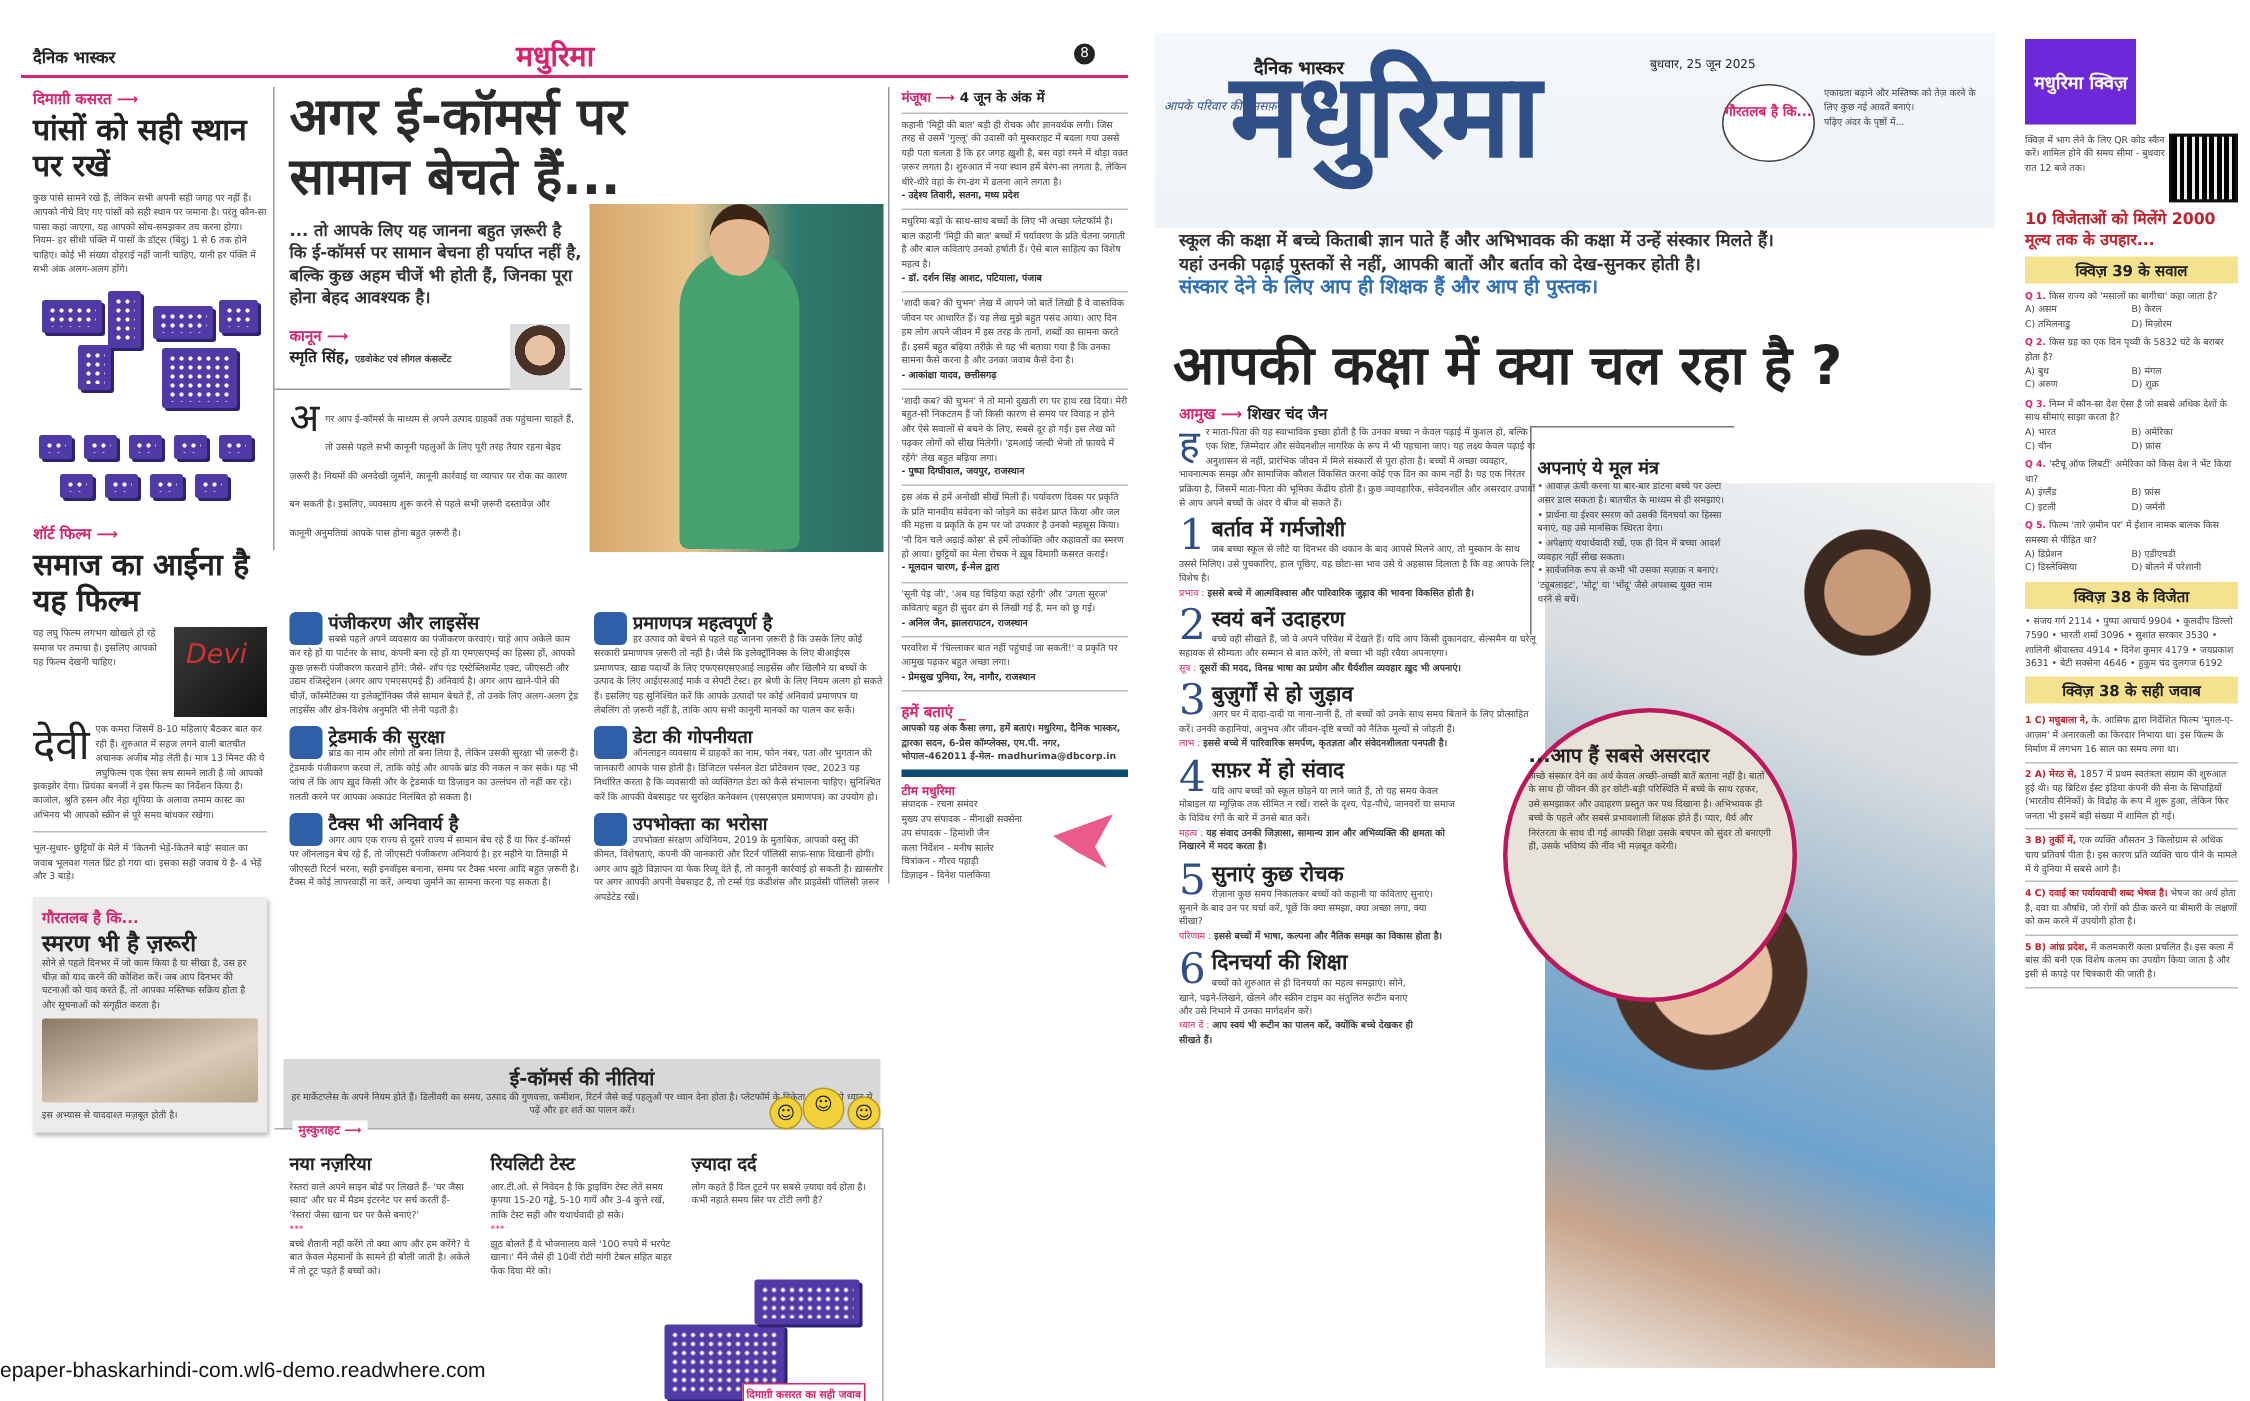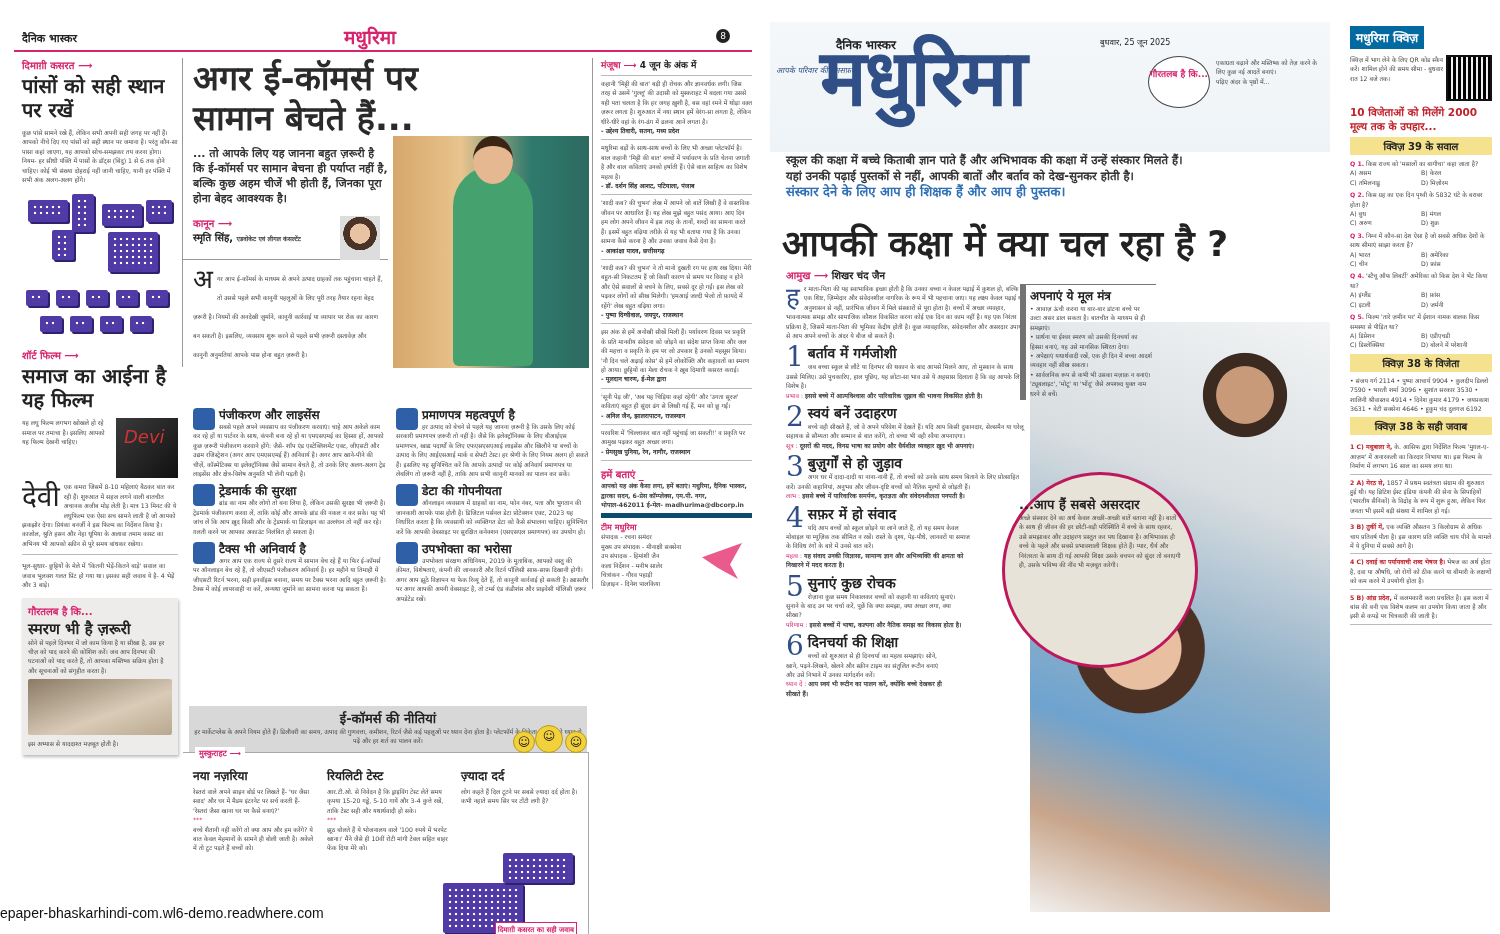--- a/index.html
+++ b/index.html
@@ -67,30 +67,30 @@
 .bubtxt{position:absolute;left:446px;top:36px;width:110px}
 .intro2{position:absolute;left:16px;top:130px;width:520px;font-size:11.5px;line-height:16px;font-weight:bold;color:#333}
 .intro2 .blue{color:#2f6fb5;font-size:13px}
 .rtitle{position:absolute;left:12px;top:196px;font-size:36px;font-weight:bold;color:#222;white-space:nowrap}
 .byline{position:absolute;left:16px;top:246px;font-size:10px;font-weight:bold}
 .rbody{position:absolute;left:16px;top:262px;width:240px}
 .step{margin-top:4px}
 .step .n{font-size:28px;float:left;color:#2f4f86;line-height:26px;margin-right:4px;font-family:"DejaVu Serif",serif}
 .step h3{font-size:14px;font-weight:bold;color:#222;line-height:18px}
 .step .imp{color:#d6246e}
-.mantra{position:absolute;left:250px;top:262px;width:136px;border-left:6px solid #737373;border-top:1px solid #777;padding:2px 4px}
+.mantra{position:absolute;left:250px;top:262px;width:136px;border-left:1px solid #737373;border-top:1px solid #777;padding:18px 4px}
 .mantra h3{font-size:12px;font-weight:bold}
 .circle{position:absolute;left:232px;top:450px;width:196px;height:196px;border-radius:50%;background:#e8e3d9;border:3px solid #be185d;padding:22px 14px}
 .circle h3{font-size:13px;font-weight:bold;line-height:16px}
 .photo{position:absolute;left:260px;top:300px;width:300px;height:590px;background:linear-gradient(200deg,#f2f4f5 0%,#d8dde0 30%,#8fb0c9 55%,#6ea3cf 70%,#c8a58b 85%,#f2f0ee 100%);z-index:0}
 .photo .man{position:absolute;left:160px;top:10px;width:110px;height:140px;border-radius:50% 50% 40% 40%;background:radial-gradient(circle at 50% 45%,#c99a7a 30%,#3b2a20 31%,#3b2a20 44%,transparent 45%)}
 .photo .girl{position:absolute;left:40px;top:250px;width:140px;height:170px;border-radius:50%;background:radial-gradient(circle at 50% 45%,#e8bfa1 35%,#4b3024 36%,#4b3024 55%,transparent 56%)}
 .rbody,.mantra,.circle,.byline,.rtitle{z-index:2}
 .quiz{position:absolute;left:576px;top:0;width:150px;padding:4px}
-.qhead{background:#0369a1;color:#fff;font-weight:bold;font-size:12px;padding:3px 6px;display:inline-block}
+.qhead{background:#6d28d9;color:#fff;font-weight:bold;font-size:12px;padding:20px 6px;display:inline-block}
 .qr{float:right;width:46px;height:46px;background:repeating-linear-gradient(90deg,#111 0 3px,#fff 3px 5px),#111;background-blend-mode:difference;border:2px solid #111}
 .prize{font-size:10.5px;font-weight:bold;color:#c0222c;line-height:14px;margin:4px 0}
 .ybar{background:#f5e28e;text-align:center;font-weight:bold;font-size:10px;padding:2px;margin:4px 0}
 .q{margin-bottom:3px}
 .q b{color:#d6246e}
 .opts{display:grid;grid-template-columns:1fr 1fr}
 .ans{border-bottom:1px solid #bbb;padding:3px 0}
 .ans b{color:#c0222c}
 .footer{position:absolute;left:0;width:1500px;top:905px;text-align:left;font-size:14px;font-family:"Liberation Sans",sans-serif;color:#111}
 </style>

